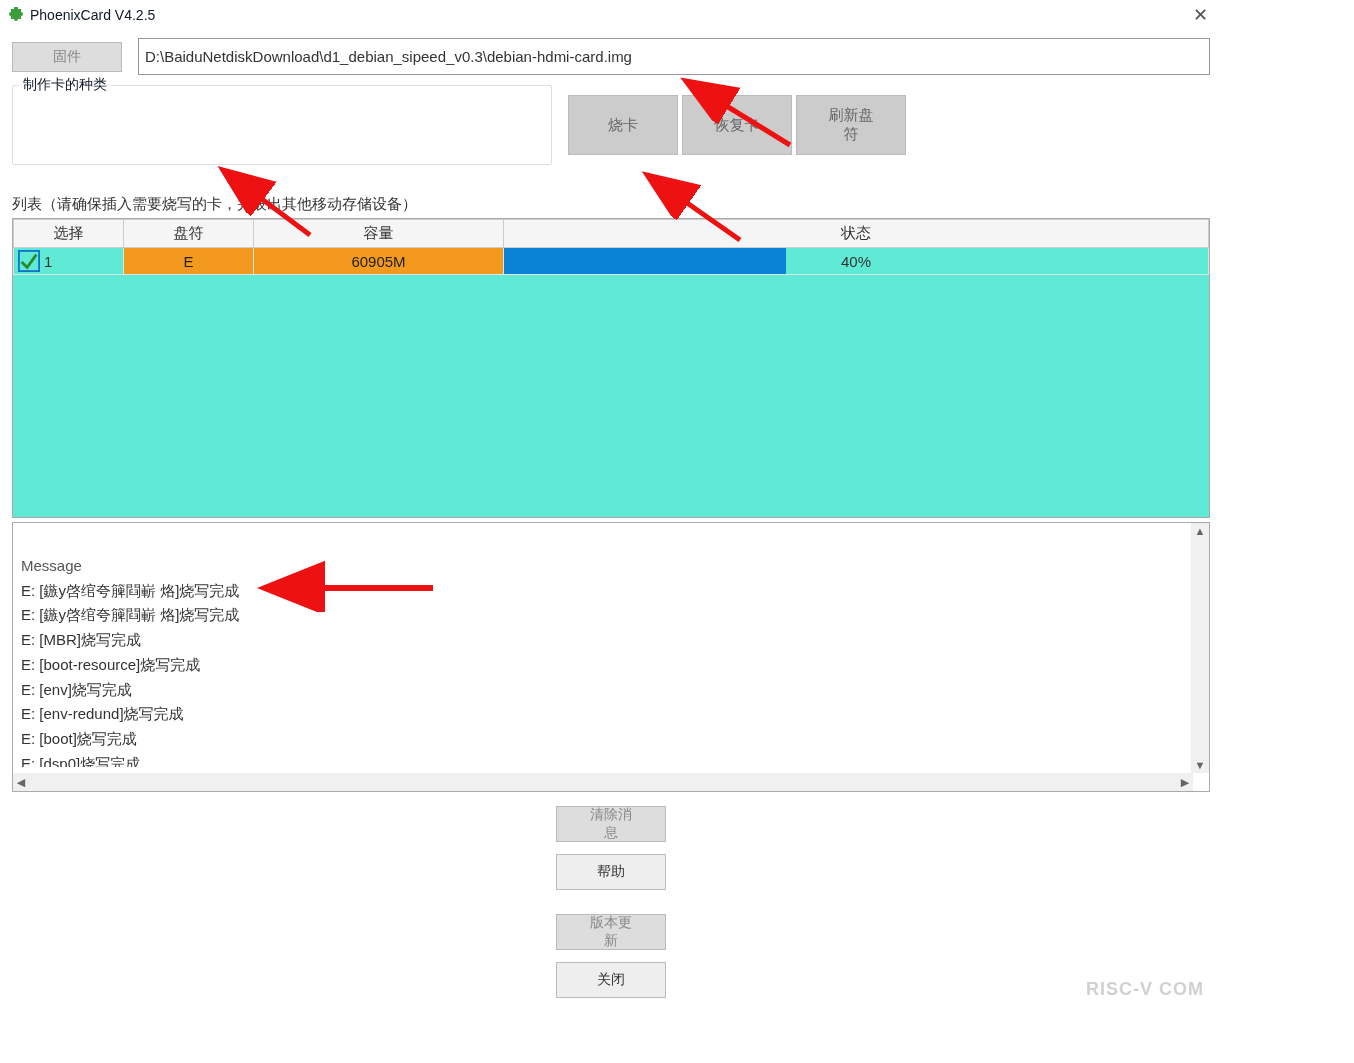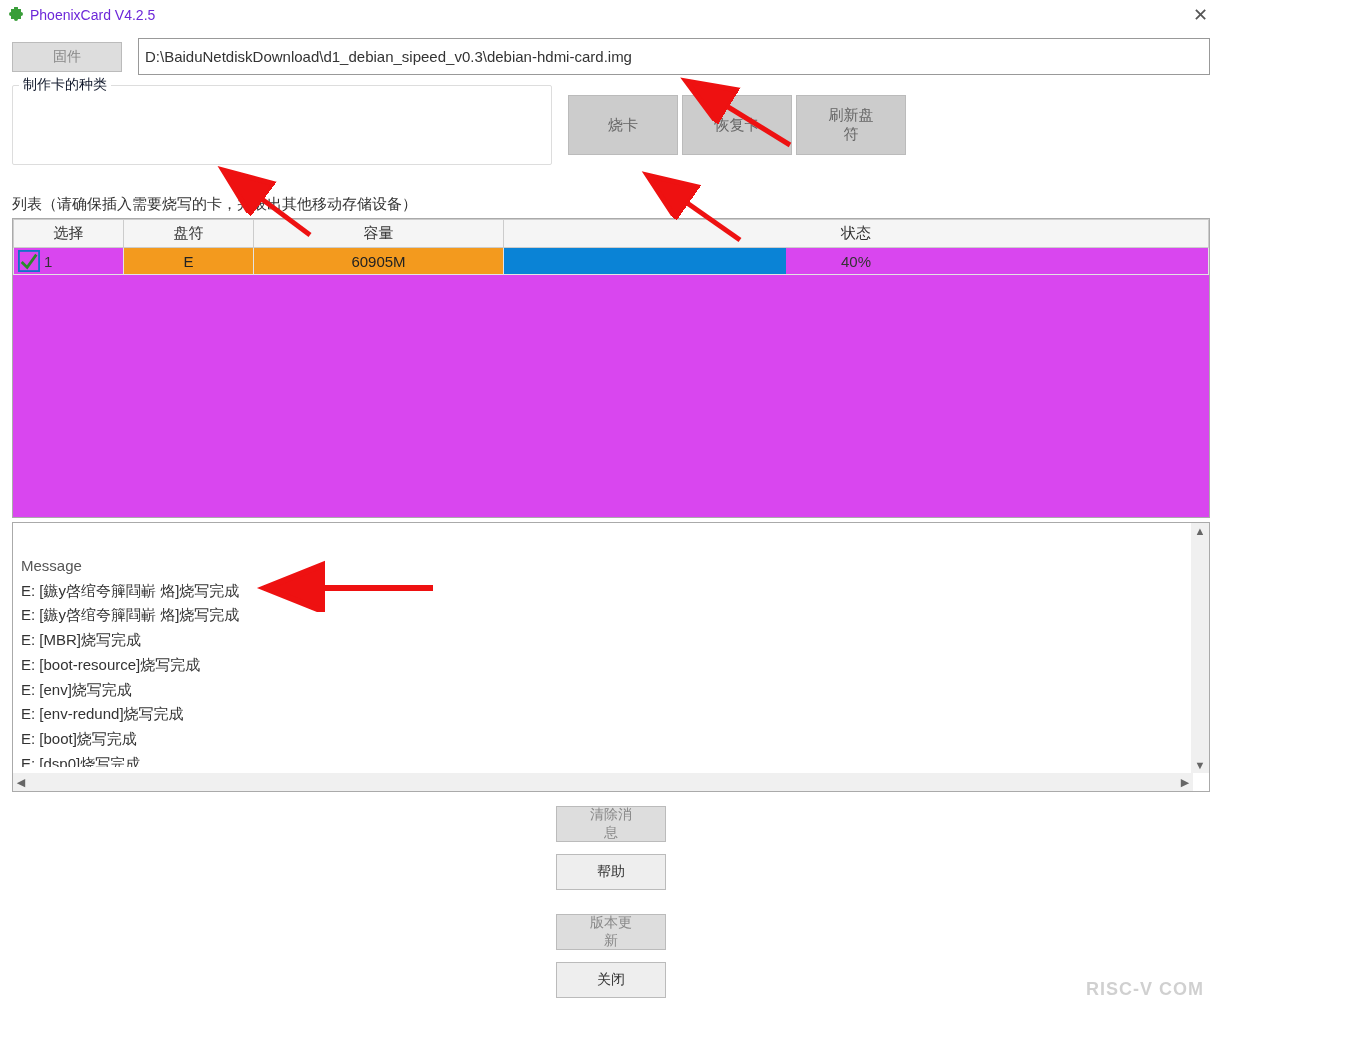--- a/index.html
+++ b/index.html
@@ -1,20 +1,20 @@
 <!DOCTYPE html>
 <html><head>
 <meta charset="utf-8">
 <style>
   * { box-sizing: border-box; margin: 0; padding: 0; }
   body { font-family: "Microsoft YaHei", "Segoe UI", Arial, sans-serif; font-size: 13px; background: #fff; color: #333; }
   .window { width: 1222px; background: #fff; }
   .titlebar { display: flex; align-items: center; padding: 4px 8px; height: 30px; }
   .titlebar .app-icon { width: 16px; height: 16px; margin-right: 6px; display:inline-block; }
-  .titlebar .title { color: #6d28d9; font-size: 14px; }
+  .titlebar .title { color: #0f172a; font-size: 14px; }
   .titlebar .spacer { flex: 1; }
   .titlebar .close { font-size: 18px; color: #555; padding: 0 6px; cursor: default; }
   .content { padding: 8px 12px 12px 12px; }
   .btn { display: inline-flex; align-items: center; justify-content: center; background: #ddd; color: #333; border: 1px solid #bbb; height: 38px; padding: 0 28px; font-size: 14px; cursor: pointer; }
   .btn:disabled, .btn.disabled { color: #888; background:#ddd; }
   .firmware-btn { width: 110px; height: 30px; justify-content:center; color:#888;}
   .path-input { flex: 1; height: 37px; border: 1px solid #999; padding: 2px 6px; font-size: 15px; color: #333; margin-left: 16px; background:#fff;}
   .toprow { display:flex; align-items: center; margin-bottom:10px;}
   .toprow .path-input { flex:1; }
   .group-row { display:flex; gap: 16px; align-items:flex-start; margin-top:6px;}
@@ -22,21 +22,21 @@
   .group-label { position:absolute; top:-10px; left:6px; background:#fff; padding:0 4px; font-size:14px; color:#0f172a;}
   .card-type { width: 540px; height: 80px; display:flex; align-items:center; }
   .radio-row { display:flex; gap:60px; padding: 14px 30px 8px 30px; font-size:15px; color:#888; width:100%;}
   .radio-item { display:flex; align-items:center; gap:6px; color:#888;}
   .radio-item.active { color:#333;}
   .radio { width:14px; height:14px; border:1px solid #888; border-radius:50%; display:inline-flex; align-items:center; justify-content:center; }
   .radio.checked::after { content:""; width:8px; height:8px; background:#666; border-radius:50%; display:block;}
   .action-btns { display:flex; gap:4px; padding-top:10px; }
   .action-btns .btn { width:110px; height:60px; font-size:15px; background:#ccc; color:#666;}
   .list-label { margin-top:30px; margin-bottom:4px; font-size:15px;}
-  .list-box { border:1px solid #aaa; height:300px; overflow:auto; background:#d946ef;}
+  .list-box { border:1px solid #aaa; height:300px; overflow:auto; background:#5eead4;}
   table { border-collapse: collapse; width:100%; }
   th { background:#f5f5f5; border:1px solid #ccc; padding:4px 6px; font-weight:normal; font-size:15px; }
   td { border:1px solid #e3e3e3; padding:0; height:26px; font-size:15px; text-align:center; }
   .col-sel { width:110px; }
   .col-drive { width:130px; }
   .col-cap { width:250px; }
   .cell-orange { background:#f39a1e; color:#222; }
   .cell-sel { text-align:left; padding:0 4px; display:flex; align-items:center; height:26px;}
   .check { display:inline-block; width:22px; height:22px; margin-right:4px;}
   .progress-cell { position:relative; padding:0; }

